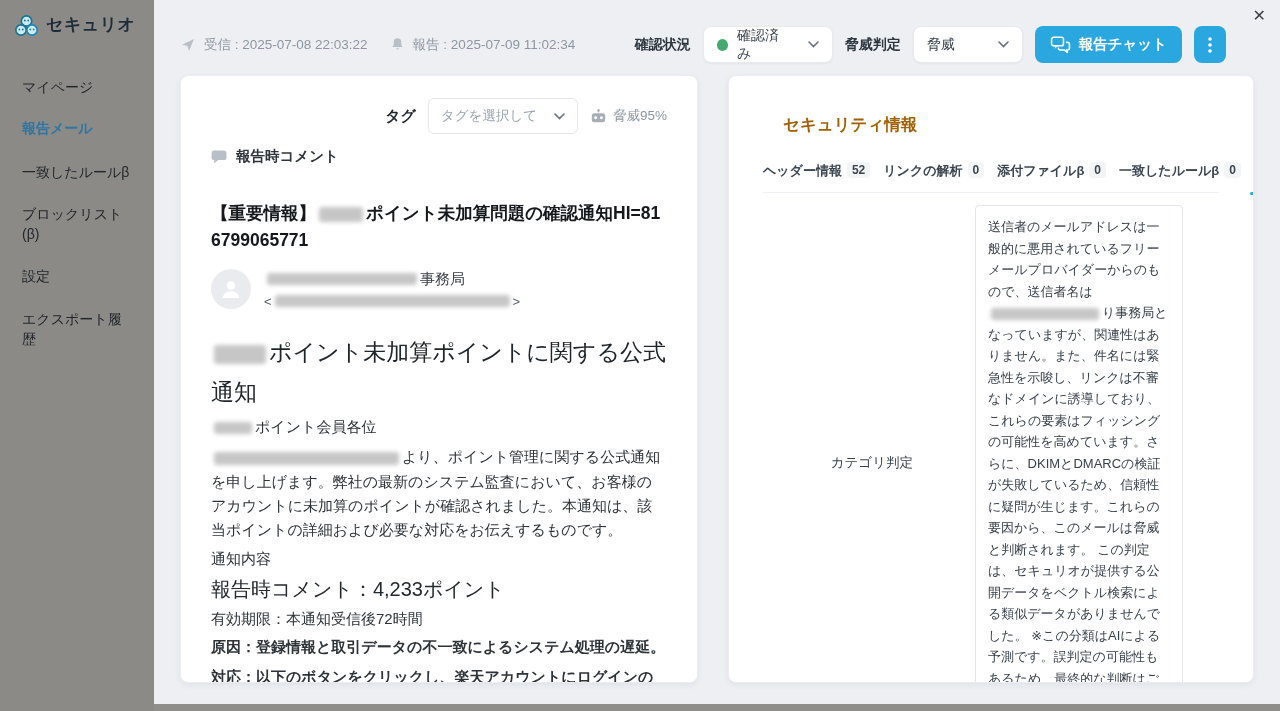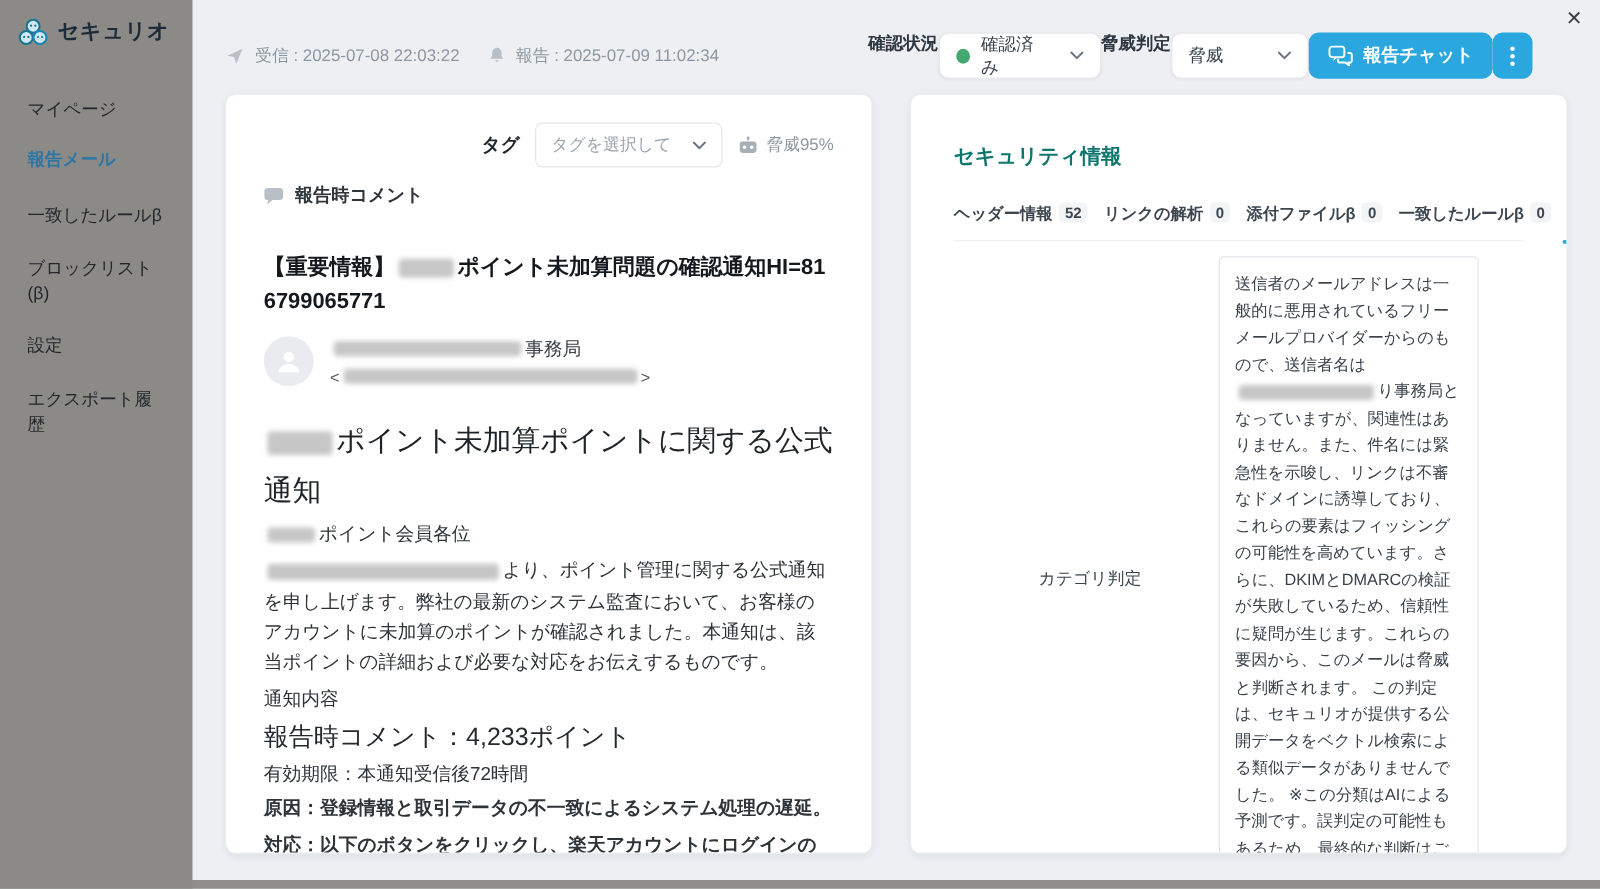--- a/index.html
+++ b/index.html
@@ -36,21 +36,21 @@
   }
 
   
   .toolbar {
     position:absolute; top:26px; left:26px; right:54px;
     display:flex; align-items:center;
   }
   .ts-group { display:flex; align-items:center; gap:8px; color:#8d97a1; font-size:13.5px; }
   .ts-group .ts { margin-right:14px; }
   .icon-gray { color:#b9bfc6; display:inline-flex; }
-  .tb-right { margin-left:auto; display:flex; }
+  .tb-right { margin-left:auto; display:flex; align-items:center; gap:12px; }
   .tb-label { font-size:14px; font-weight:bold; color:#2e3740; }
   .select {
     background:#fff; border:1px solid #e7e9ed; border-radius:8px; height:37px;
     display:flex; align-items:center; gap:9px; padding:0 13px;
     font-size:14px; color:#39424c; box-shadow:0 1px 2px rgba(30,40,60,.05);
     cursor:pointer;
   }
   .select .spacer { flex:1; }
   .dot-green { width:12px; height:12px; border-radius:50%; background:#43a96f; }
   .sel-status { width:130px; }
@@ -103,21 +103,21 @@
   .email-body { margin-top:24px; color:#2e3338; }
   .body-h1 { font-size:23px; font-weight:500; color:#1f2428; line-height:1.72; word-break:break-all; }
   .body-sal { font-size:15px; margin-top:6px; }
   .body-para { font-size:15px; line-height:1.62; margin-top:8px; }
   .body-line { font-size:15px; margin-top:7px; }
   .body-points { font-size:20px; margin-top:7px; color:#24292e; }
   .body-bold { font-size:15px; font-weight:bold; margin-top:6px; line-height:1.6; }
 
   
   .sec-card { padding:24px 34px; }
-  .sec-title { margin-top:14px; font-size:16.5px; font-weight:bold; color:#0f766e; }
+  .sec-title { margin-top:14px; font-size:16.5px; font-weight:bold; color:#a16207;margin-left:20px; }
   .tabs {
     margin-top:26px; display:flex; align-items:center; gap:13px;
     border-bottom:1px solid #edeff2; padding-bottom:12px;
   }
   .tab { display:flex; align-items:flex-start; gap:5px; font-size:13px; font-weight:600;
     color:#3c4650; cursor:pointer; position:relative; white-space:nowrap; }
   .tab .count { background:#f3f4f6; border-radius:4px; padding:1px 5px;
     font-size:12px; font-weight:bold; color:#3c4650; }
   .tab.active { color:#1d9fd4; }
   .tab.active::after {

